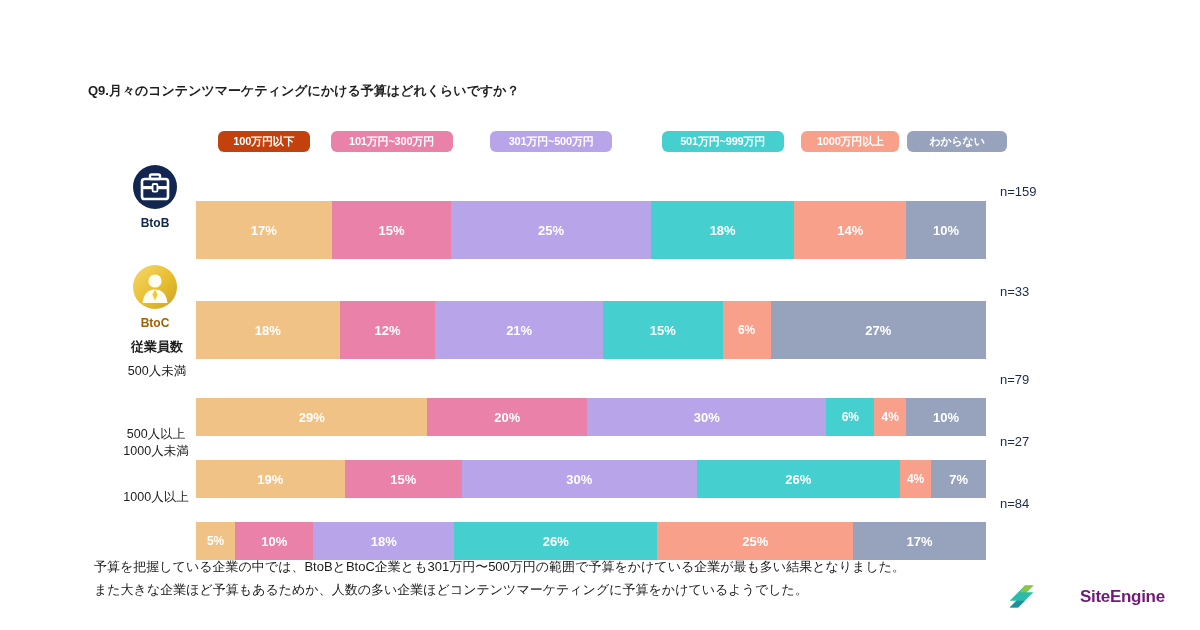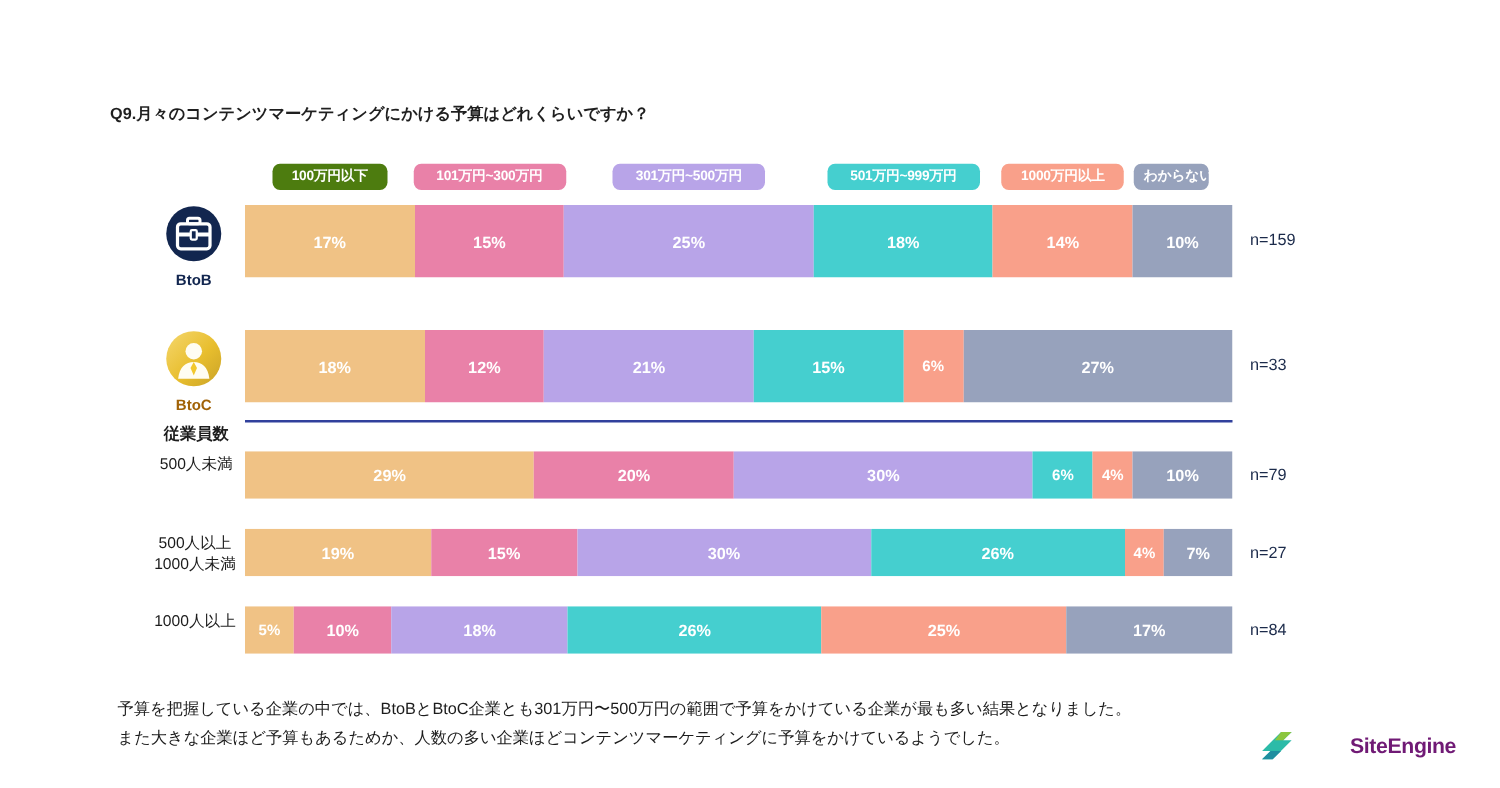--- a/index.html
+++ b/index.html
@@ -30,21 +30,21 @@
     position:absolute;top:0;height:21px;line-height:21px;
     border-radius:6px;color:#ffffff;font-size:11px;font-weight:bold;
     text-align:center;white-space:nowrap;padding:0 8px;box-sizing:border-box;
     letter-spacing:-0.2px;
   }
 
   
   .chart{position:absolute;left:0;top:0;width:1200px;height:630px;}
 
   .row{position:absolute;left:196px;width:790px;}
-  .bar{position:relative;width:100%;height:100%;display:flex;overflow:hidden;}
+  .bar{position:relative;width:100%;height:100%;display:flex;overflow:hidden;margin-top:37px;}
   .seg{
     height:100%;display:flex;align-items:center;justify-content:center;
     color:#ffffff;font-size:13px;font-weight:bold;white-space:nowrap;
     box-sizing:border-box;overflow:hidden;
   }
   .seg.small{font-size:12px;}
 
   
   .rowlabel{
     position:absolute;text-align:center;white-space:nowrap;
@@ -79,26 +79,26 @@
   .logo-text{font-size:17px;font-weight:bold;color:#701a75;letter-spacing:-0.3px;margin-left:40px;}
 </style>
 </head>
 <body>
 
 <div class="page">
 
   <div class="subtitle">Q9.月々のコンテンツマーケティングにかける予算はどれくらいですか？</div>
 
   <div class="legend" id="legend-root">
-      <div class="legend-badge" style="background: #4d7c0f; width: 92px; left: 21.8283px;">100万円以下</div>
+      <div class="legend-badge" style="background: #c2410c; width: 92px; left: 21.8283px;">100万円以下</div>
       <div class="legend-badge" style="background: rgb(233, 129, 168); width: 122px; left: 134.505px;">101万円~300万円</div>
       <div class="legend-badge" style="background: rgb(184, 164, 232); width: 122px; left: 294.101px;">301万円~500万円</div>
       <div class="legend-badge" style="background: rgb(69, 207, 207); width: 122px; left: 465.667px;">501万円~999万円</div>
       <div class="legend-badge" style="background: rgb(249, 160, 138); width: 98px; left: 605.343px;">1000万円以上</div>
-      <div class="legend-badge" style="background: rgb(151, 162, 188); width: 60px; left: 711.101px;">わからない</div>
+      <div class="legend-badge" style="background: rgb(151, 162, 188); width: 100px; left: 711.101px;">わからない</div>
     </div>
 
   <div class="chart" id="chart-root">
 
     <div class="icon-wrap" style="left:115px;top:164px;">
       <svg width="46" height="46" viewBox="0 0 46 46">
         <circle cx="23" cy="23" r="22" fill="#12264f"></circle>
         <rect x="18" y="10.5" width="10" height="4.5" rx="1.6" fill="none" stroke="#ffffff" stroke-width="2.4"></rect>
         <rect x="10" y="15" width="26" height="20" rx="2.6" fill="none" stroke="#ffffff" stroke-width="2.6"></rect>
         <rect x="10" y="22" width="26" height="3.2" fill="#ffffff"></rect>

